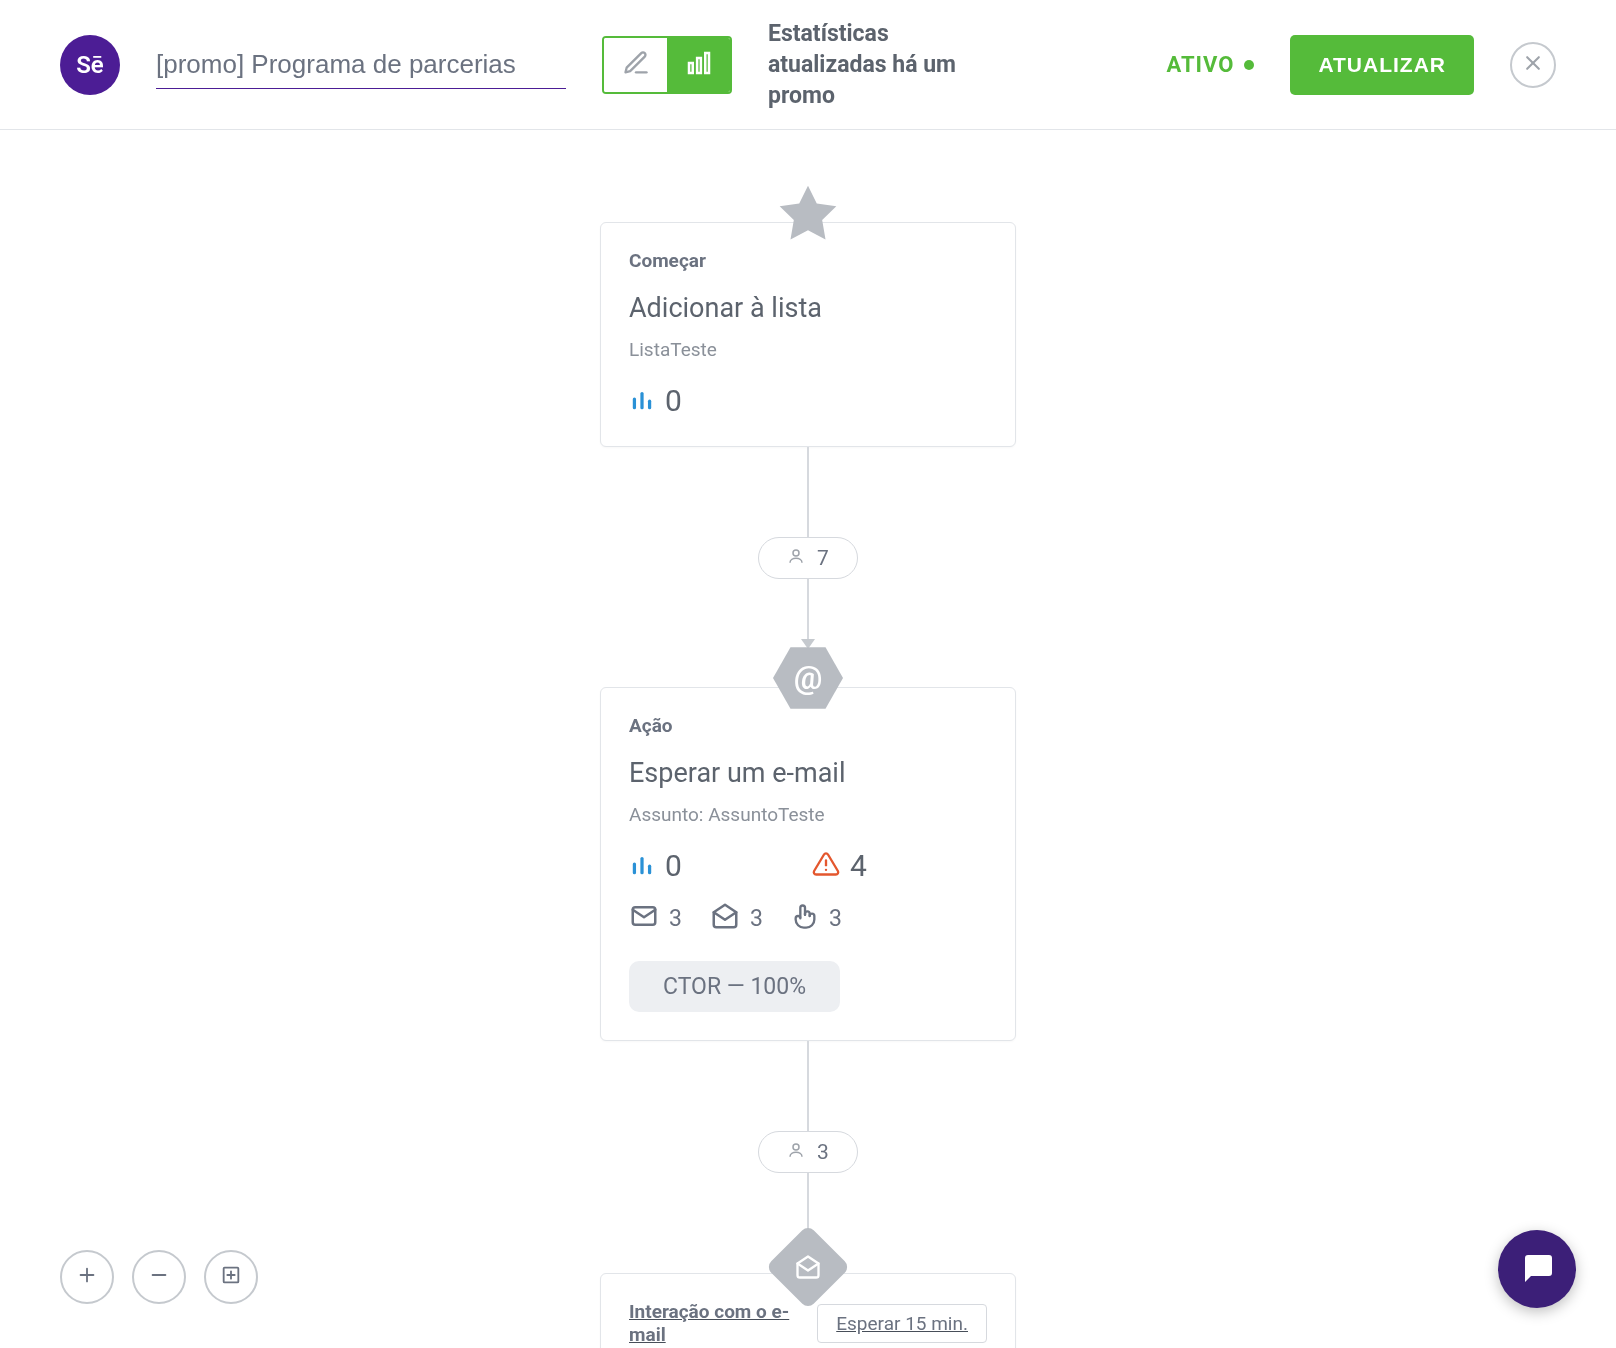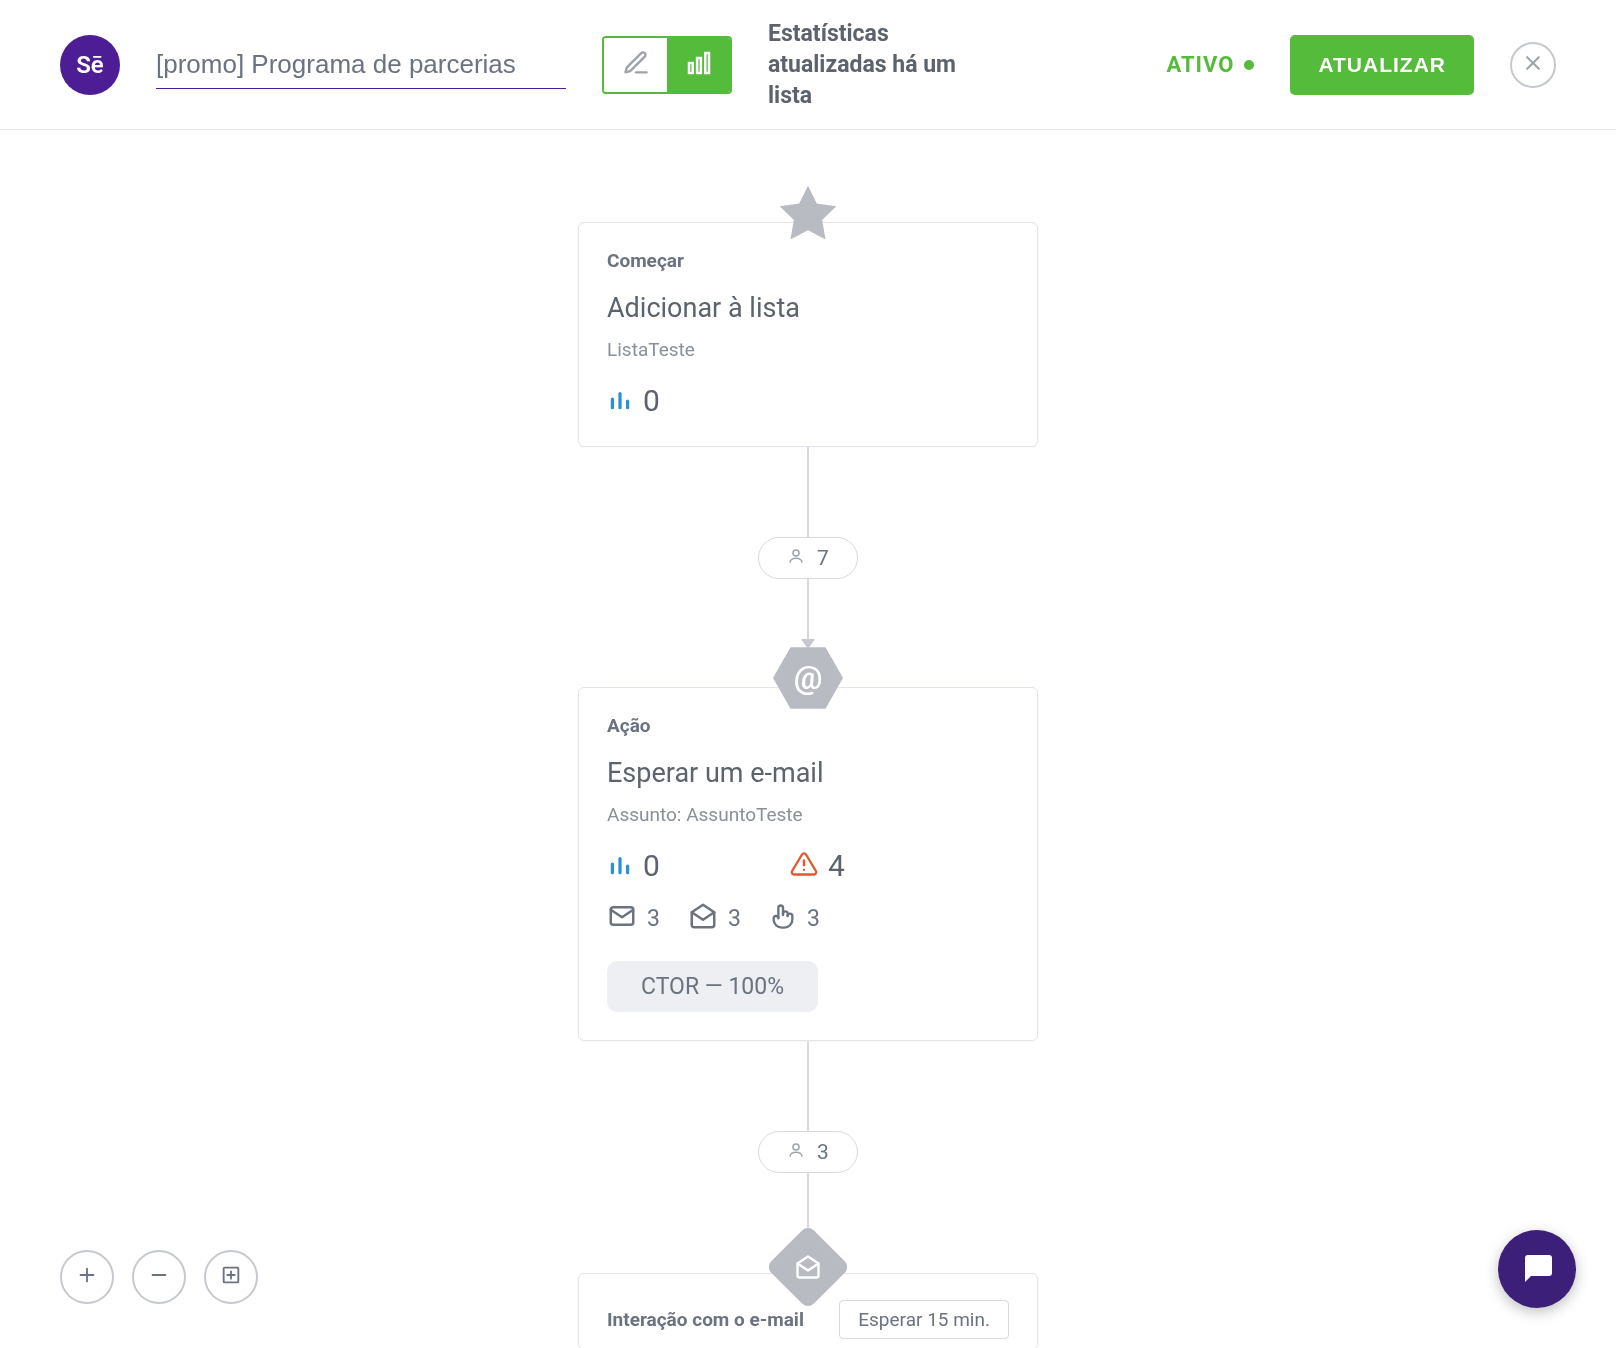--- a/index.html
+++ b/index.html
@@ -126,21 +126,21 @@
       display: flex;
       align-items: center;
       justify-content: center;
       color: #b8bcc2;
       margin-bottom: -26px;
       z-index: 2;
       position: relative;
     }
 
     .card {
-      width: 460px;
+      width: 416px;
       background: #fff;
       border: 1px solid #e2e5e9;
       border-radius: 6px;
       padding: 26px 28px 28px 28px;
       box-shadow: 0 1px 2px rgba(0,0,0,0.03);
     }
     .card-type {
       font-size: 19px;
       font-weight: 700;
       color: #6b7280;
@@ -235,20 +235,21 @@
       z-index: 2;
       position: relative;
     }
     .diamond60 svg { transform: rotate(-45deg); }
 
     .card-header-row {
       display: flex;
       align-items: center;
       justify-content: space-between;
       gap: 8px;
+      text-decoration: underline;
     }
     .wait-chip {
       border: 1px solid #d6d9de;
       border-radius: 4px;
       padding: 7px 18px;
       font-size: 19px;
       color: #6b7280;
       background: #fff;
       white-space: nowrap;
     }
@@ -308,21 +309,21 @@
     <div class="view-toggle-btn view-toggle-stats">
       <span>
         <svg width="30" height="30" viewBox="0 0 24 24" fill="none" stroke="#fff" stroke-width="2" stroke-linecap="round">
             <rect x="4" y="12" width="3" height="8"></rect>
             <rect x="10.5" y="8" width="3" height="12"></rect>
             <rect x="17" y="4" width="3" height="16"></rect>
           </svg>
       </span>
     </div>
   </div>
-  <div class="stats-text">Estatísticas atualizadas há um lista</div>
+  <div class="stats-text">Estatísticas atualizadas há um promo</div>
   <div class="header-spacer"></div>
   <div class="status-active">
     <span>ATIVO</span>
     <span class="status-dot"></span>
   </div>
   <button class="update-btn">ATUALIZAR</button>
   <div class="close-btn">
     <span>
       <svg width="20" height="20" viewBox="0 0 24 24" fill="none" stroke="currentColor" stroke-width="2.5" stroke-linecap="round">
           <line x1="5" y1="5" x2="19" y2="19"></line>

